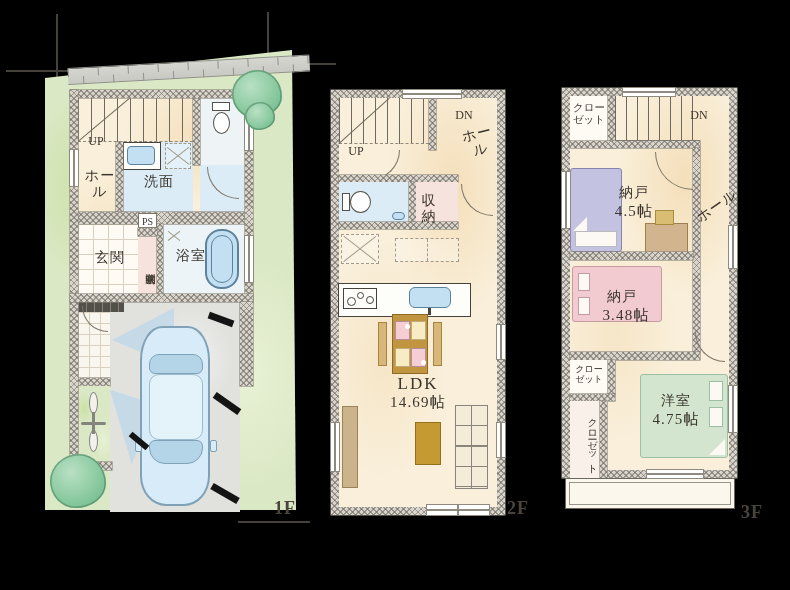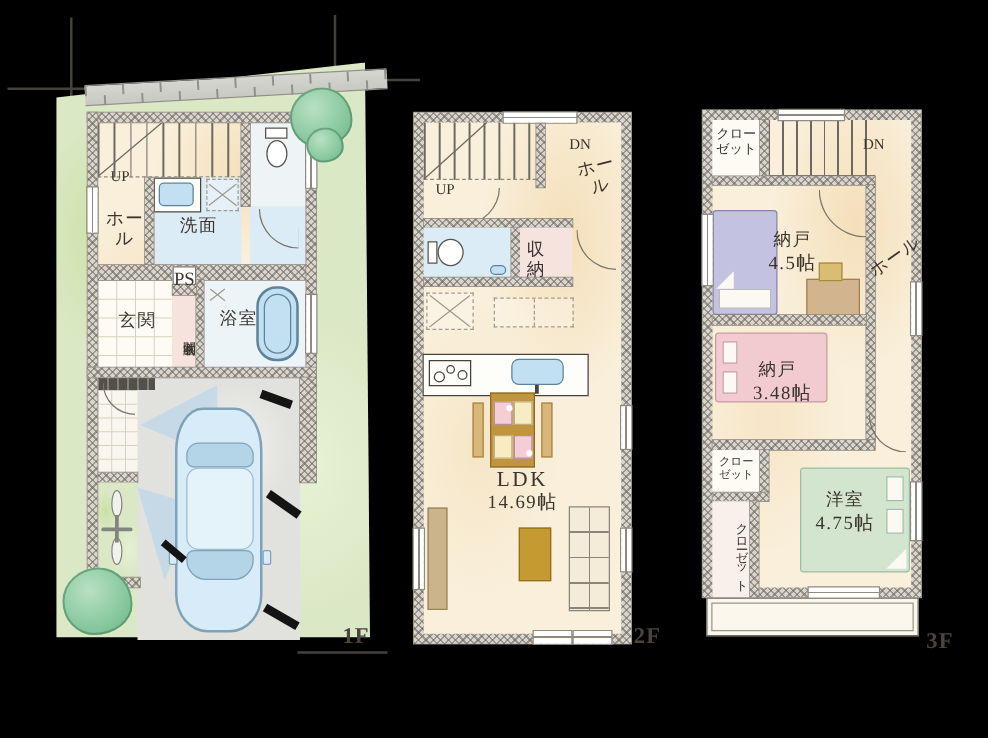--- a/index.html
+++ b/index.html
@@ -192,21 +192,21 @@
     <div class="mark" style="left:88px;top:398px;width:22px;height:6px;transform:rotate(40deg);"></div>
     <div class="mark" style="left:170px;top:450px;width:30px;height:7px;transform:rotate(30deg);"></div>
 
     <div class="tree" style="left:192px;top:30px;width:50px;height:48px;"></div>
     <div class="tree" style="left:205px;top:62px;width:30px;height:28px;"></div>
     <div class="tree" style="left:10px;top:414px;width:56px;height:54px;"></div>
 
     <div class="lbl sm" style="left:40px;top:95px;width:32px;font-size:12px;">UP</div>
     <div class="lbl" style="left:38px;top:128px;width:44px;">ホール</div>
     <div class="lbl" style="left:93px;top:134px;width:52px;">洗面</div>
-    <div class="lbl xs" style="left:98px;top:176px;width:19px;font-size:15px;">PS</div>
+    <div class="lbl xs" style="left:98px;top:176px;width:19px;font-size:10px;">PS</div>
     <div class="lbl" style="left:43px;top:210px;width:54px;">玄関</div>
     <div class="lbl sm vert" style="left:99px;top:200px;width:17px;height:52px;">玄関収納</div>
     <div class="lbl" style="left:125px;top:208px;width:52px;">浴室</div>
     <div class="floor-tag" style="left:234px;top:458px;">1F</div>
   </div>
 
   <div class="floor" id="f2" style="left:328px;top:88px;width:192px;height:434px;">
     <div class="abs hatch" style="left:3px;top:2px;width:174px;height:425px;"></div>
     <div class="abs floorbase" style="left:11px;top:10px;width:158px;height:409px;"></div>
 

